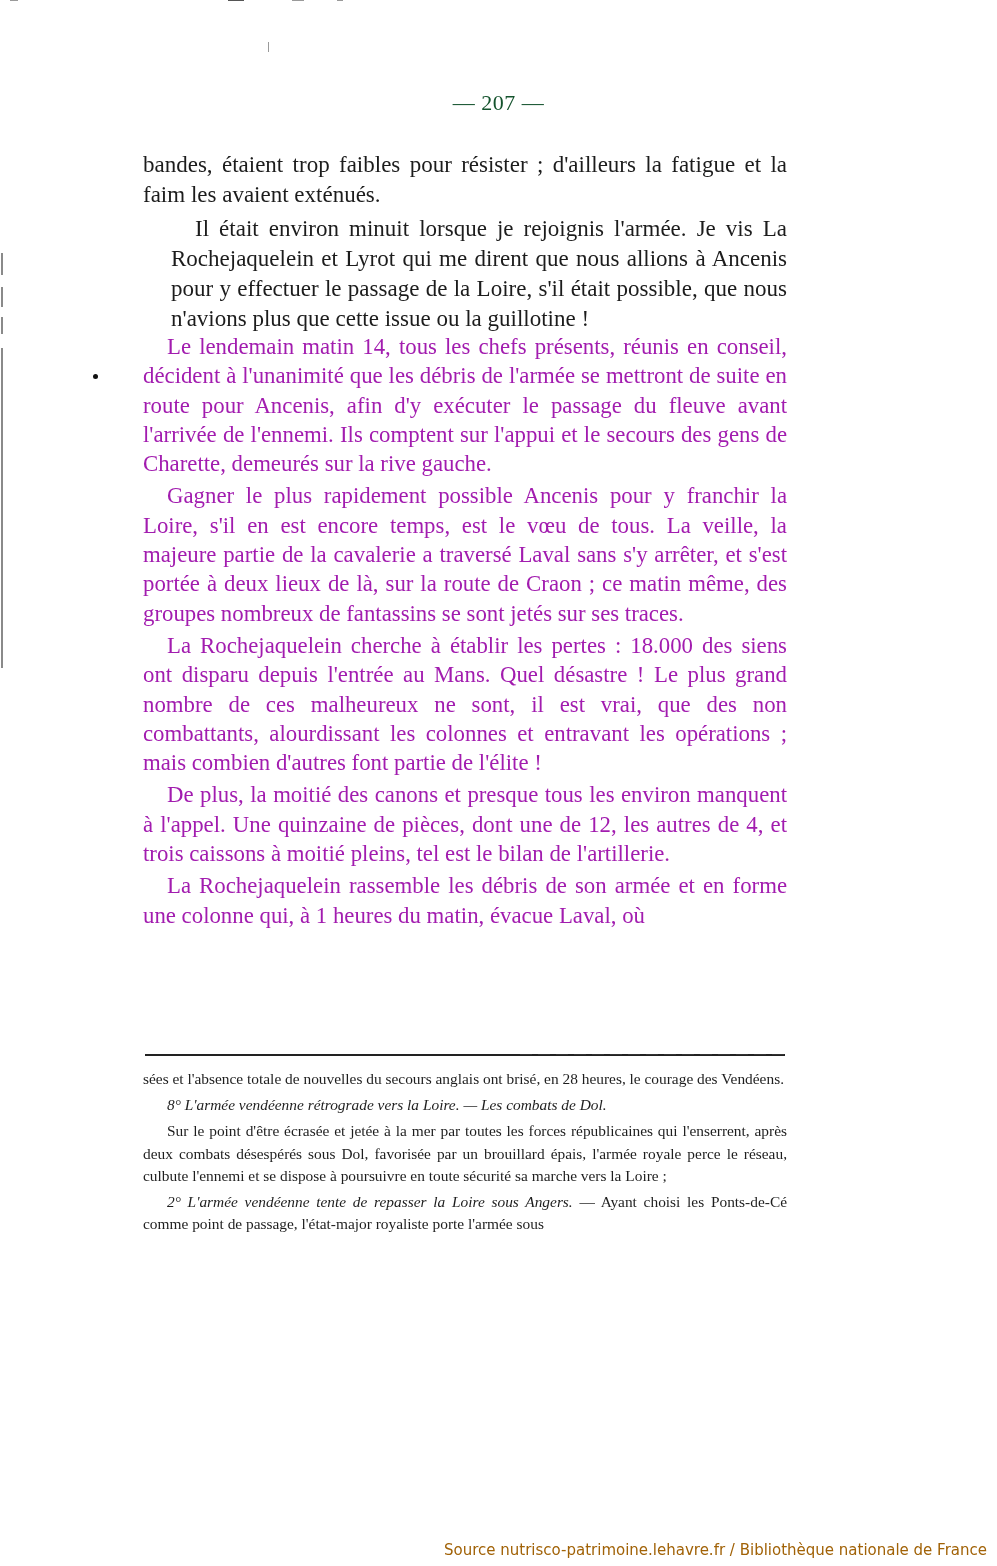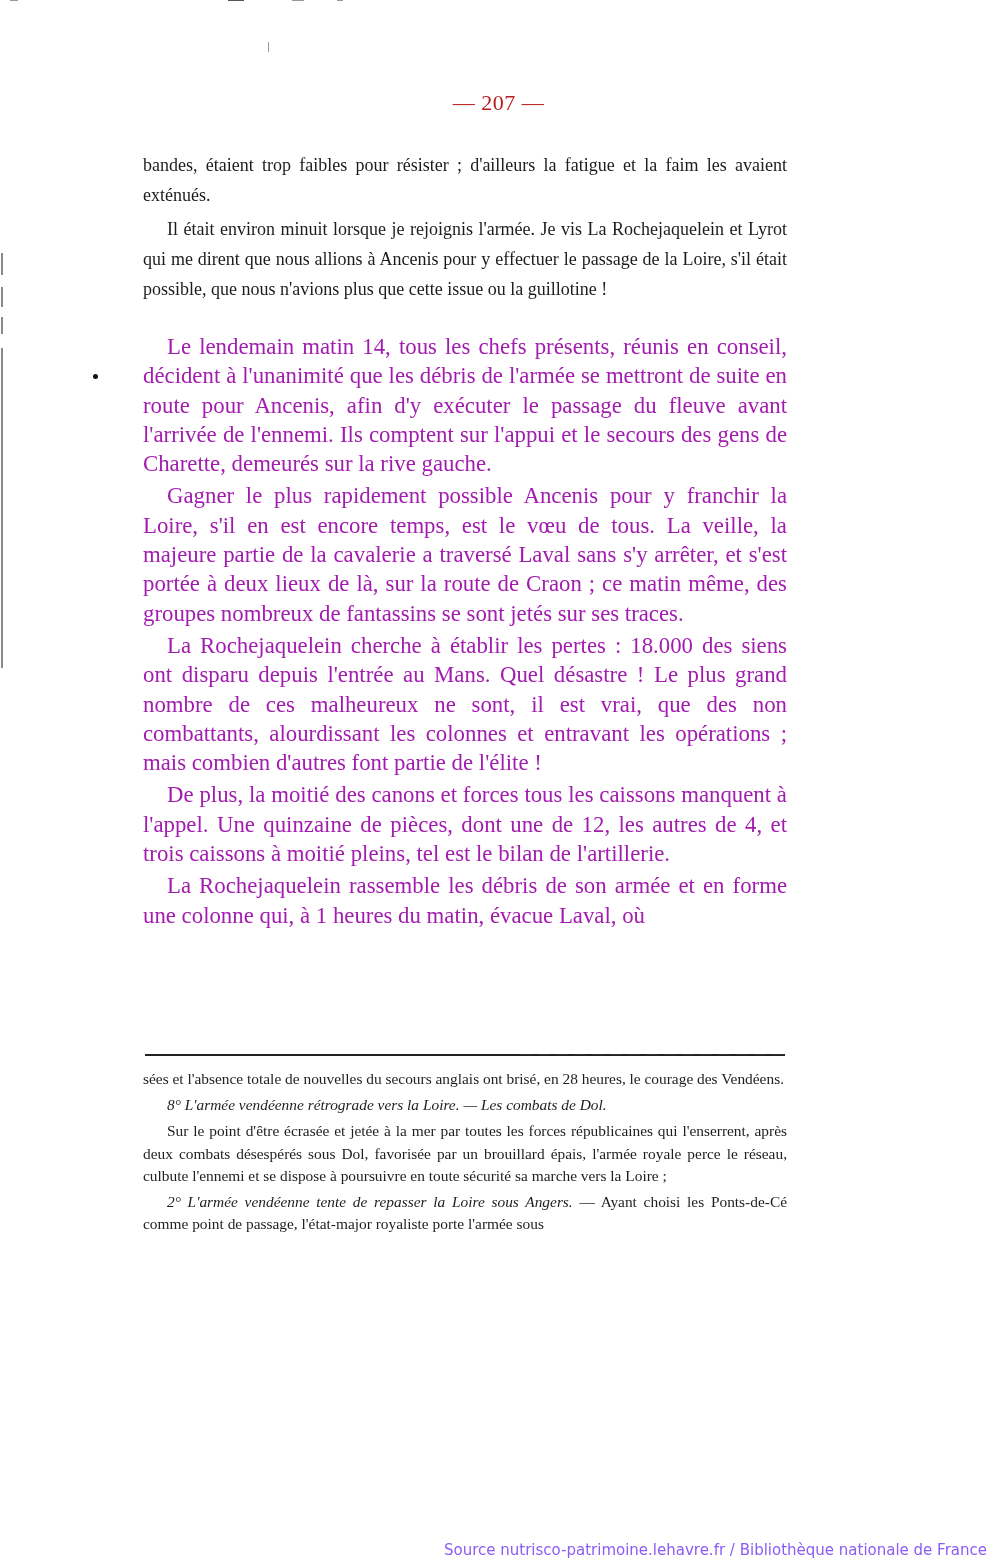--- a/index.html
+++ b/index.html
@@ -5,50 +5,50 @@
   html, body { margin:0; padding:0; background:#ffffff; }
   body { width:997px; height:1566px; position:relative; overflow:hidden; }
   .page { position:absolute; left:0; top:0; width:997px; height:1566px; background:#fff; }
 
   .scan-mark { position:absolute; background:#9a9a9a; }
   .left-bar { position:absolute; left:1px; width:2px; background:#8a8a8a; }
   .dot { position:absolute; left:93px; top:374px; width:5px; height:5px; border-radius:50%; background:#111; }
 
   .page-number {
     position:absolute; left:0; width:997px; top:90px; text-align:center;
-    font-family:"Liberation Serif", serif; font-size:22px; color:#b91c1c; letter-spacing:0.5px;
+    font-family:"Liberation Serif", serif; font-size:22px; color:#14532d; letter-spacing:0.5px;
   }
 
   .body-block {
     position:absolute; left:143px; width:644px;
     font-family:"Liberation Serif", serif; color:#a21caf; text-align:justify;
   }
-  .intro { top:150px; font-size:18px; line-height:30px; color:#1c1c1c; }
+  .intro { top:150px; font-size:23px; line-height:30px; color:#1c1c1c; }
   .intro p, .main p, .notes p { margin:0; text-indent:0; }
   .intro p.indent, .main p.indent, .notes p.indent { text-indent:24px; }
-  .intro p + p { margin-top:4px; }
+  .intro p + p { margin-top:4px;margin-left:28px; }
 
   .main { top:332px; font-size:22.8px; line-height:29.3px; }
   .main p + p { margin-top:3px; }
 
   .rule {
     position:absolute; left:145px; width:640px; top:1054px; height:2px; background:#222;
   }
   .rule-tail {
     position:absolute; left:520px; width:265px; top:1054px; height:1px;
     background:repeating-linear-gradient(90deg,#333 0 12px,transparent 12px 18px);
   }
 
   .notes { top:1068px; font-size:15.4px; line-height:22.2px; color:#1e1e1e; }
   .notes p + p { margin-top:4px; }
   .notes em { font-style:italic; }
 
   .source {
     position:absolute; right:10px; top:1541px;
-    font-family:"DejaVu Sans", sans-serif; font-size:15px; color:#8b5cf6;
+    font-family:"DejaVu Sans", sans-serif; font-size:15px; color:#a16207;
   }
 </style>
 </head>
 <body>
 
 <div class="page">
 
   <div class="scan-mark" style="left:10px;top:0;width:8px;height:1px;"></div>
   <div class="scan-mark" style="left:228px;top:0;width:16px;height:1px;background:#555;"></div>
   <div class="scan-mark" style="left:292px;top:0;width:12px;height:1px;"></div>
@@ -65,21 +65,21 @@
 
   <div class="body-block intro">
     <p>bandes, étaient trop faibles pour résister ; d'ailleurs la fatigue et la faim les avaient exténués.</p>
     <p class="indent">Il était environ minuit lorsque je rejoignis l'armée. Je vis La Rochejaquelein et Lyrot qui me dirent que nous allions à Ancenis pour y effectuer le passage de la Loire, s'il était possible, que nous n'avions plus que cette issue ou la guillotine !</p>
   </div>
 
   <div class="body-block main">
     <p class="indent">Le lendemain matin 14, tous les chefs présents, réunis en conseil, décident à l'unanimité que les débris de l'armée se mettront de suite en route pour Ancenis, afin d'y exécuter le passage du fleuve avant l'arrivée de l'ennemi. Ils comptent sur l'appui et le secours des gens de Charette, demeurés sur la rive gauche.</p>
     <p class="indent">Gagner le plus rapidement possible Ancenis pour y franchir la Loire, s'il en est encore temps, est le vœu de tous. La veille, la majeure partie de la cavalerie a traversé Laval sans s'y arrêter, et s'est portée à deux lieux de là, sur la route de Craon ; ce matin même, des groupes nombreux de fantassins se sont jetés sur ses traces.</p>
     <p class="indent">La Rochejaquelein cherche à établir les pertes : 18.000 des siens ont disparu depuis l'entrée au Mans. Quel désastre ! Le plus grand nombre de ces malheureux ne sont, il est vrai, que des non combattants, alourdissant les colonnes et entravant les opérations ; mais combien d'autres font partie de l'élite !</p>
-    <p class="indent">De plus, la moitié des canons et forces tous les caissons manquent à l'appel. Une quinzaine de pièces, dont une de 12, les autres de 4, et trois caissons à moitié pleins, tel est le bilan de l'artillerie.</p>
+    <p class="indent">De plus, la moitié des canons et presque tous les environ manquent à l'appel. Une quinzaine de pièces, dont une de 12, les autres de 4, et trois caissons à moitié pleins, tel est le bilan de l'artillerie.</p>
     <p class="indent">La Rochejaquelein rassemble les débris de son armée et en forme une colonne qui, à 1 heures du matin, évacue Laval, où</p>
   </div>
 
   <div class="rule"></div>
   <div class="rule-tail"></div>
 
   <div class="body-block notes">
     <p>sées et l'absence totale de nouvelles du secours anglais ont brisé, en 28 heures, le courage des Vendéens.</p>
     <p class="indent"><em>8° L'armée vendéenne rétrograde vers la Loire. — Les combats de Dol.</em></p>
     <p class="indent">Sur le point d'être écrasée et jetée à la mer par toutes les forces républicaines qui l'enserrent, après deux combats désespérés sous Dol, favorisée par un brouillard épais, l'armée royale perce le réseau, culbute l'ennemi et se dispose à poursuivre en toute sécurité sa marche vers la Loire ;</p>

